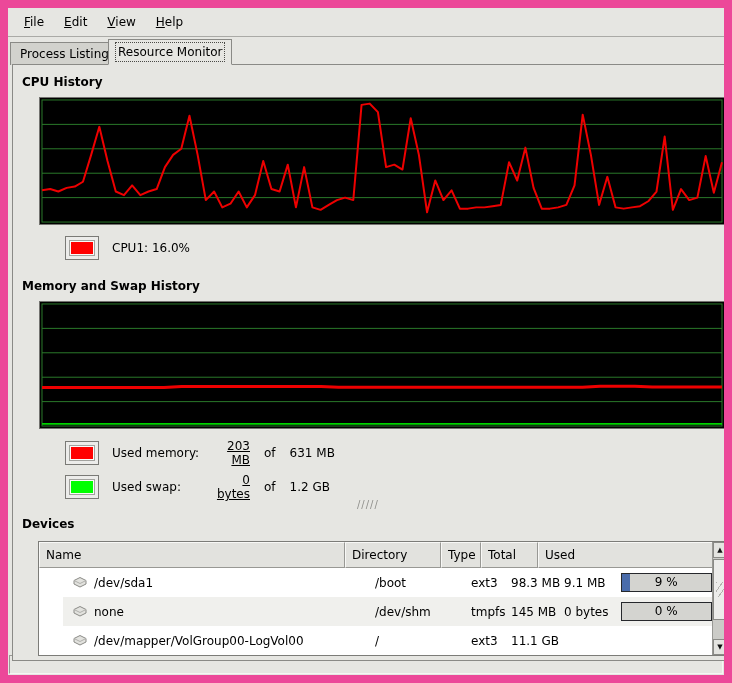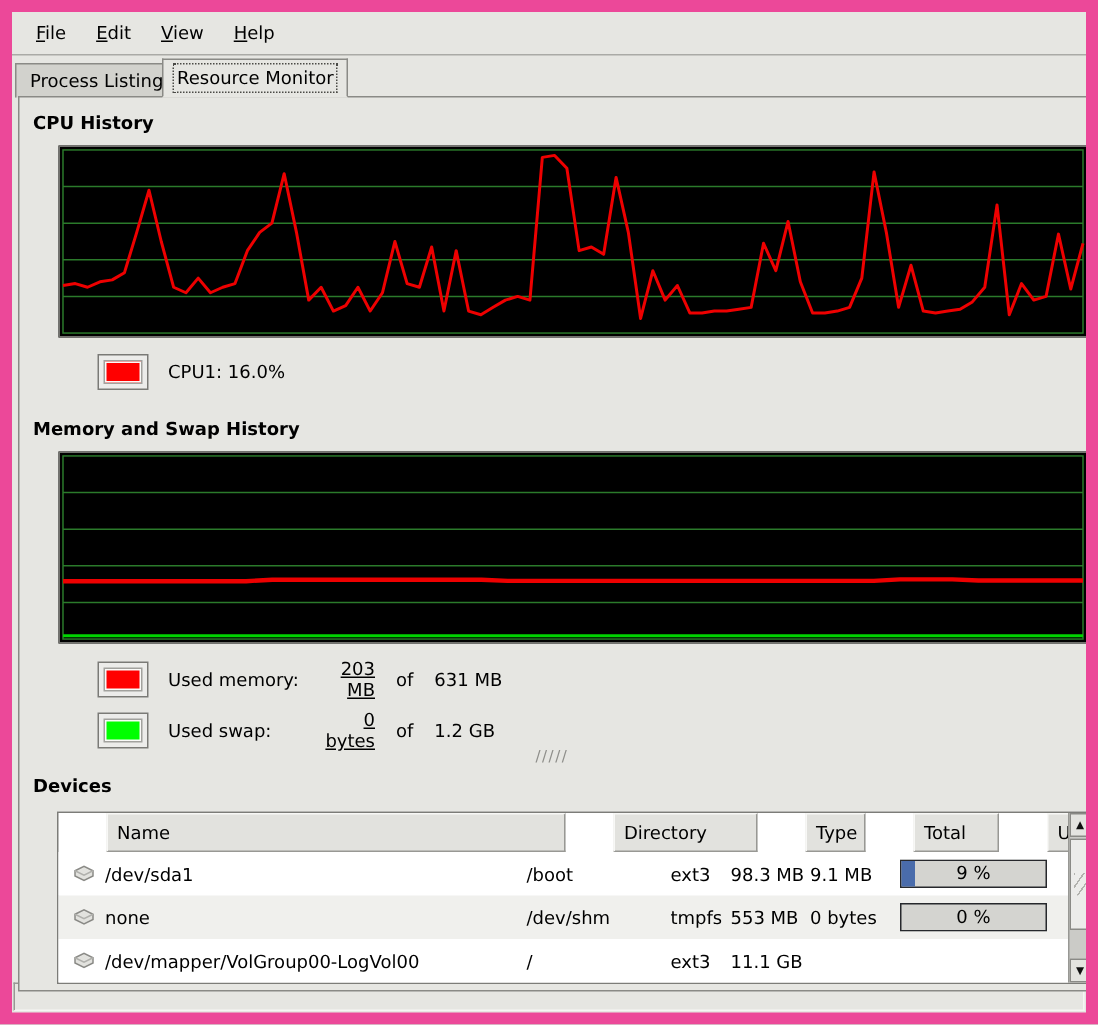--- a/index.html
+++ b/index.html
@@ -57,24 +57,24 @@
 
   
   .table {
     position:absolute; left:25px; top:476px; width:690px; height:115px;
     border:1px solid #7c7c78; background:#fff;
   }
   .thead { display:flex; height:26px; }
   .th {
     background:#e2e2de; border-right:1px solid #989894; border-bottom:1px solid #989894;
     border-top:1px solid #f8f8f6; border-left:1px solid #f8f8f6;
-    display:flex; align-items:center; padding-left:6px; overflow:hidden;margin-left:32px;
+    display:flex; align-items:center; padding-left:6px; overflow:hidden;
   }
   .tbody { position:absolute; left:0; top:26px; right:15px; bottom:0; }
-  .tr { display:flex; height:29px; align-items:center; background:#fff; }
+  .tr { display:flex; height:29px; align-items:center; background:#fff;margin-left:24px; }
   .tr.alt { background:#f0f0ed; }
   .td { padding-left:6px; overflow:hidden; white-space:nowrap; }
   .td.name { display:flex; align-items:center; }
   .disk-icon { margin-left:3px; margin-right:6px; flex:0 0 auto; }
   .col0 { width:306px; } .col1 { width:96px; } .col2 { width:40px; }
   .col3 { width:57px; }  .col4 { width:173px; }
   .td.used { display:flex; align-items:center; padding-left:0; }
   .used-text { width:52px; text-align:left; padding-left:2px; }
 
   .pbar {
@@ -229,21 +229,21 @@
         <div class="tr alt">
           <div class="td name col0">
             <svg class="disk-icon" width="16" height="13" viewBox="0 0 16 13">
                 <path d="M2 4.5 L8 1.5 L14 4.5 L14 8 L8 11 L2 8 Z" fill="#e2e2de" stroke="#8a8a86" stroke-width="1"></path>
                 <path d="M2 4.5 L8 7.5 L14 4.5" fill="none" stroke="#b0b0ac" stroke-width="1"></path>
               </svg>
             <span>none</span>
           </div>
           <div class="td col1">/dev/shm</div>
           <div class="td col2">tmpfs</div>
-          <div class="td col3">553 MB</div>
+          <div class="td col3">145 MB</div>
           <div class="td used col4" style="flex:1;">
             <span class="used-text">0 bytes</span>
             <span class="pbar">
               <span class="pb-fill" style="width: 0%;"></span>
               <span class="pb-label">0 %</span>
             </span>
           </div>
         </div>
 
         <div class="tr">

